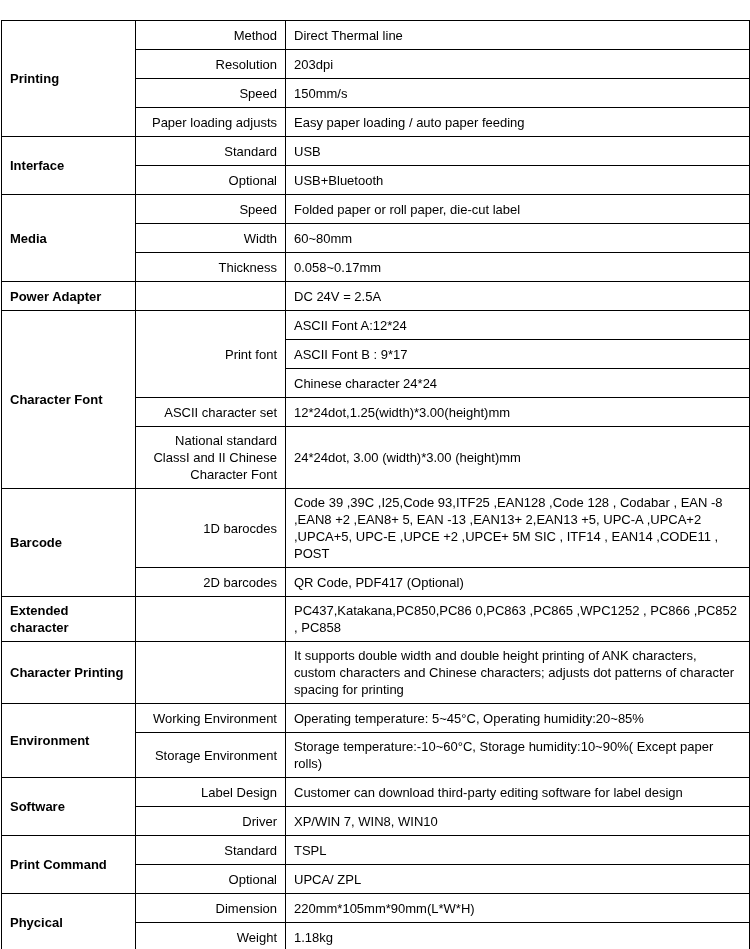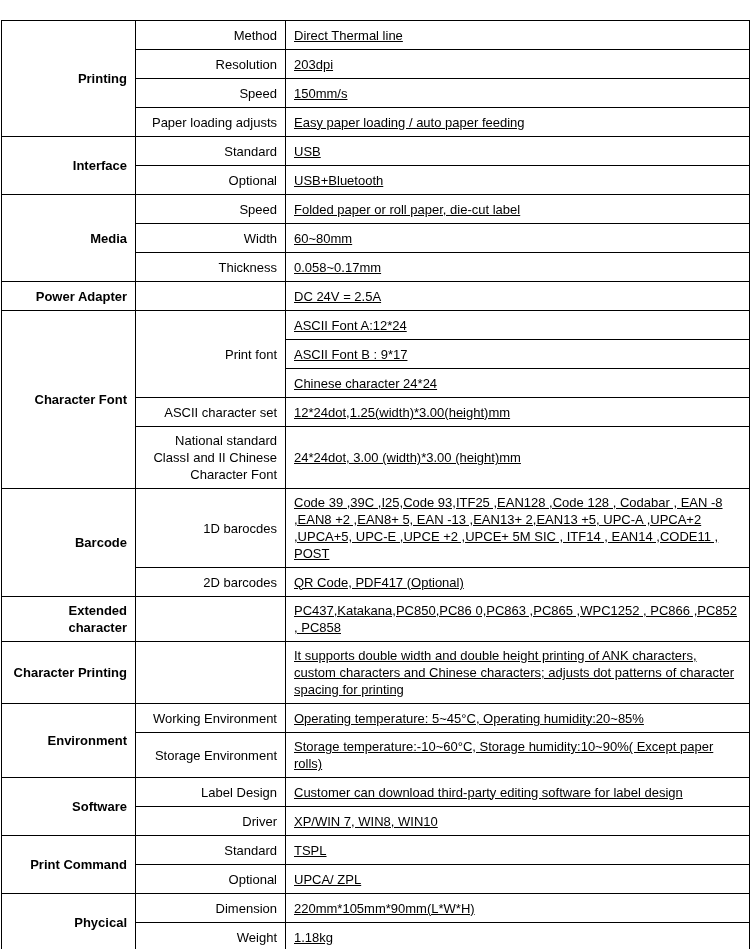--- a/index.html
+++ b/index.html
@@ -25,31 +25,30 @@
     border: 1px solid #000000;
     font-size: 13px;
     line-height: 17px;
     color: #000000;
     padding: 5px 8px;
     vertical-align: middle;
     word-wrap: break-word;
   }
   td.cat {
     font-weight: bold;
-    text-align: right;
+    text-align: left;
     padding: 5px 4px;
   }
   td.lbl {
     text-align: right;
   }
   td.val {
     text-align: left;
     height: 29px;
     box-sizing: border-box;
-    text-decoration: underline;
   }
   .muted {
     color: #7f7f7f;
   }
 </style>
 </head>
 <body>
 
 <div class="page">
   <table class="spec">

